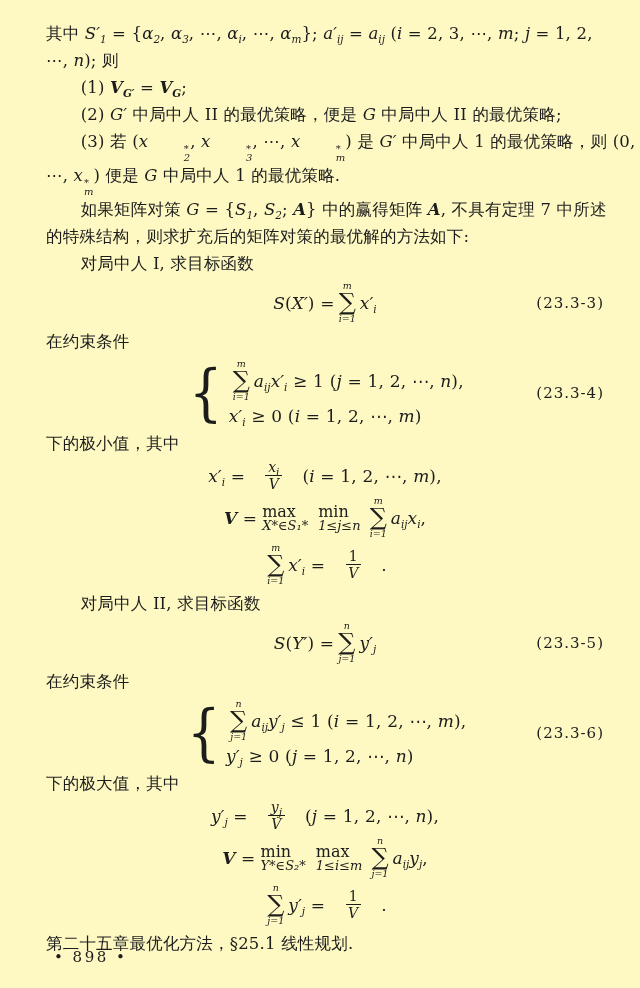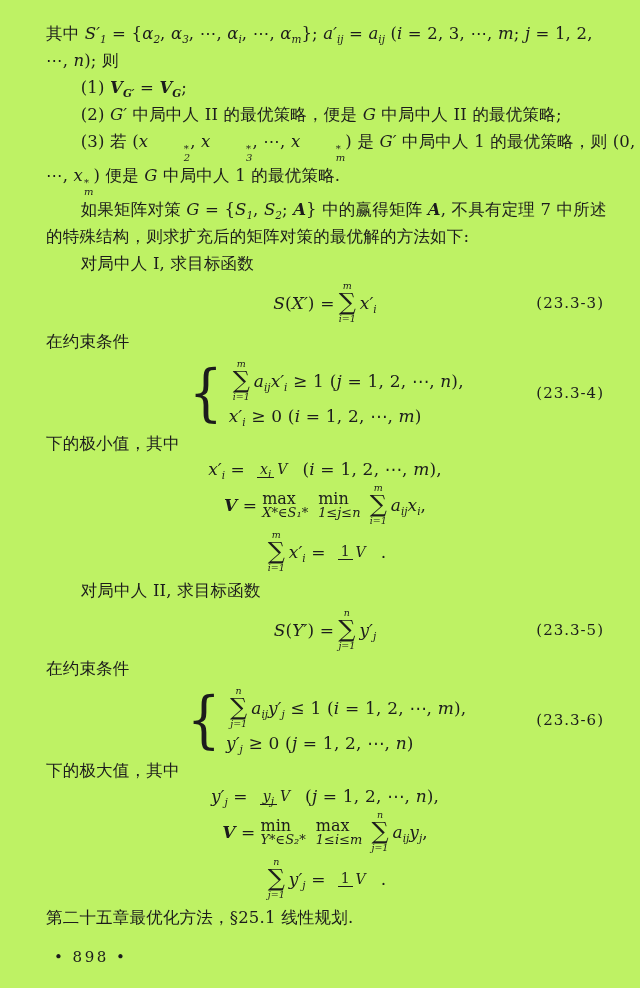--- a/index.html
+++ b/index.html
@@ -1,18 +1,18 @@
 <!DOCTYPE html>
 <html><head>
 <meta charset="utf-8">
 <style>
   html,body{margin:0;padding:0;background:#e8e6e0;}
   .page{
     position:relative;width:640px;height:988px;margin:0 auto;
-    background:#bef264;color:#1c1c1c;overflow:hidden;
+    background:#fef9c3;color:#1c1c1c;overflow:hidden;
     font-family:"DejaVu Serif","DejaVu Sans","Liberation Serif",serif;
   }
   .content{position:absolute;left:46px;top:20px;width:558px;}
   .tline{font-size:16.5px;line-height:27px;white-space:nowrap;letter-spacing:0.6px;}
   .ind{text-indent:2.1em;}
   .rn{letter-spacing:0.2px;}
   .mi{font-style:italic;letter-spacing:0;}
   .bold{font-weight:bold;}
   sub,sup{font-size:10.5px;font-style:italic;line-height:0;letter-spacing:0;}
   sub{vertical-align:-4px;}
@@ -22,21 +22,21 @@
     font-size:17px;margin:4px 0;}
   .eqc{display:inline-flex;align-items:center;white-space:nowrap;}
   .eqlabel{position:absolute;right:0;top:50%;transform:translateY(-50%);
     font-size:15px;font-style:normal;letter-spacing:1px;}
   .sum{display:inline-flex;flex-direction:column;align-items:center;margin:0 4px;line-height:1;}
   .sum .lm{font-size:9.5px;font-style:italic;line-height:10px;letter-spacing:0;}
   .sum .sg{font-size:24px;line-height:23px;font-style:normal;}
   .mop{display:inline-flex;flex-direction:column;align-items:flex-start;margin:0 5px;line-height:1;}
   .mop .on{font-size:16px;line-height:16px;font-style:normal;}
   .mop .ol{font-size:13px;line-height:11px;font-style:italic;letter-spacing:0;}
-  .frac{display:inline-flex;flex-direction:row;align-items:center;margin:0 12px;line-height:1;}
+  .frac{display:inline-flex;flex-direction:column;align-items:center;margin:0 20px;line-height:1;}
   .frac .fn{font-size:14px;line-height:16px;padding:0 3px;border-bottom:1.4px solid #1c1c1c;}
   .frac .fd{font-size:14px;line-height:16px;padding:0 3px;}
   .sys{display:inline-flex;align-items:center;}
   .brace{font-size:62px;line-height:58px;font-style:normal;font-weight:300;
     transform:scaleX(0.85);margin-right:3px;}
   .sysrows{display:flex;flex-direction:column;gap:4px;}
   .sysrow{display:flex;align-items:center;white-space:nowrap;}
   .footer{position:absolute;left:54px;bottom:22px;font-size:15px;letter-spacing:2.5px;}
   .sp-a{margin-top:2px;}
 </style>

